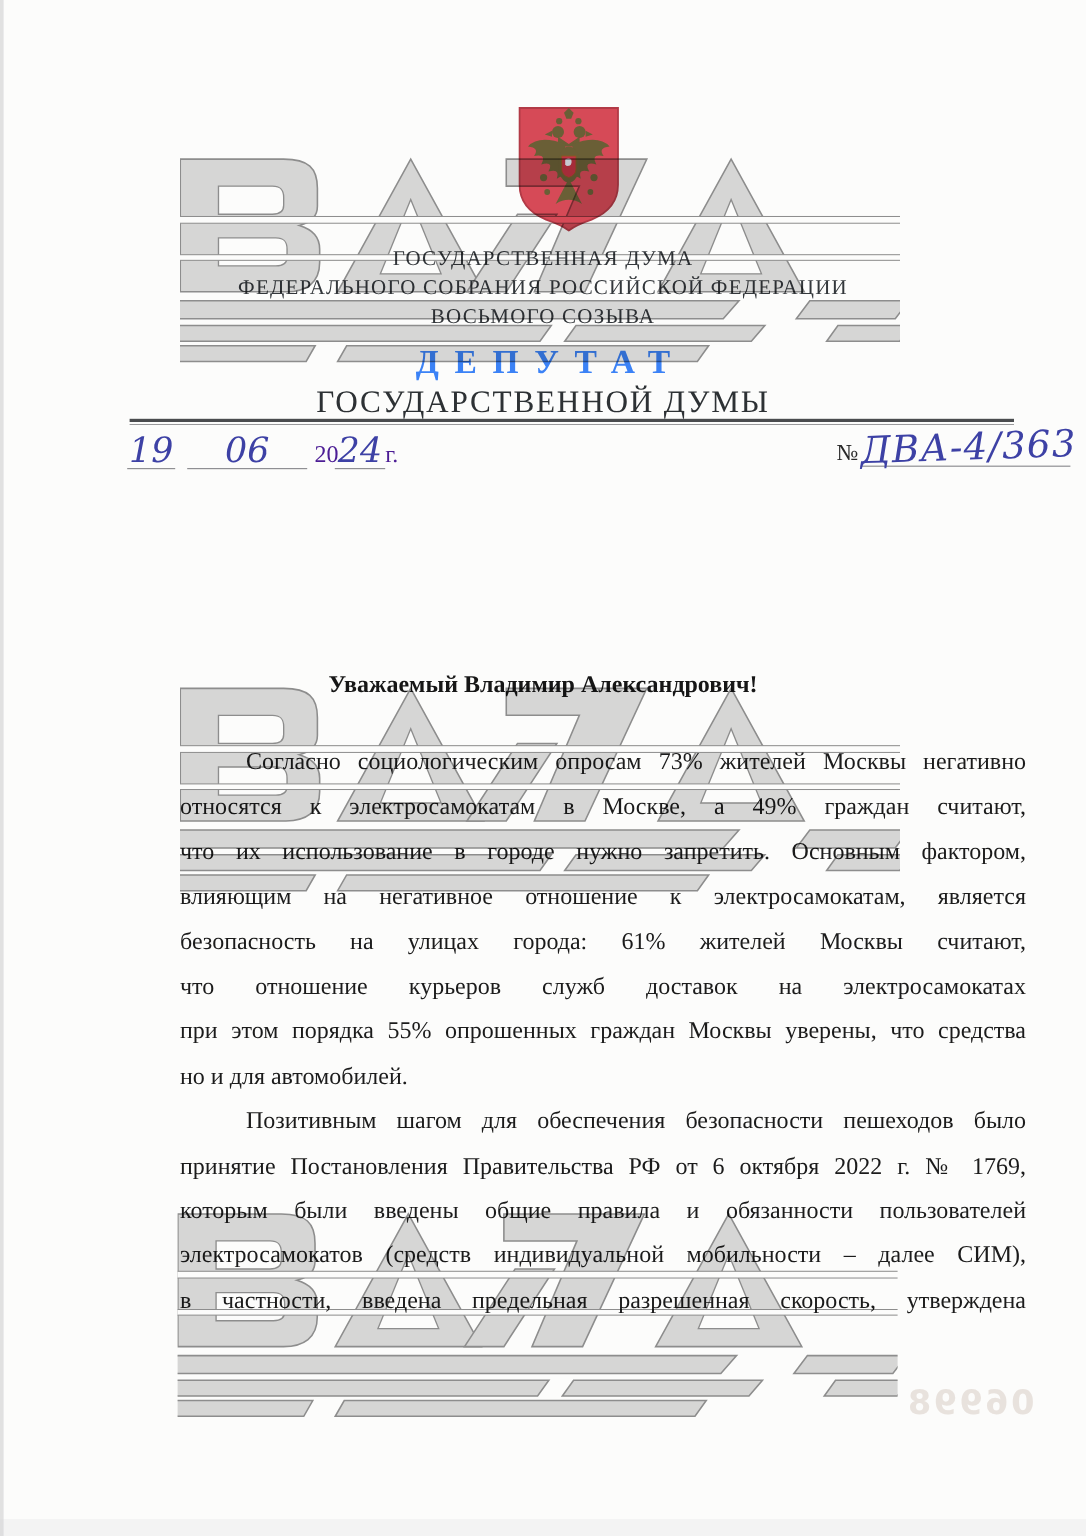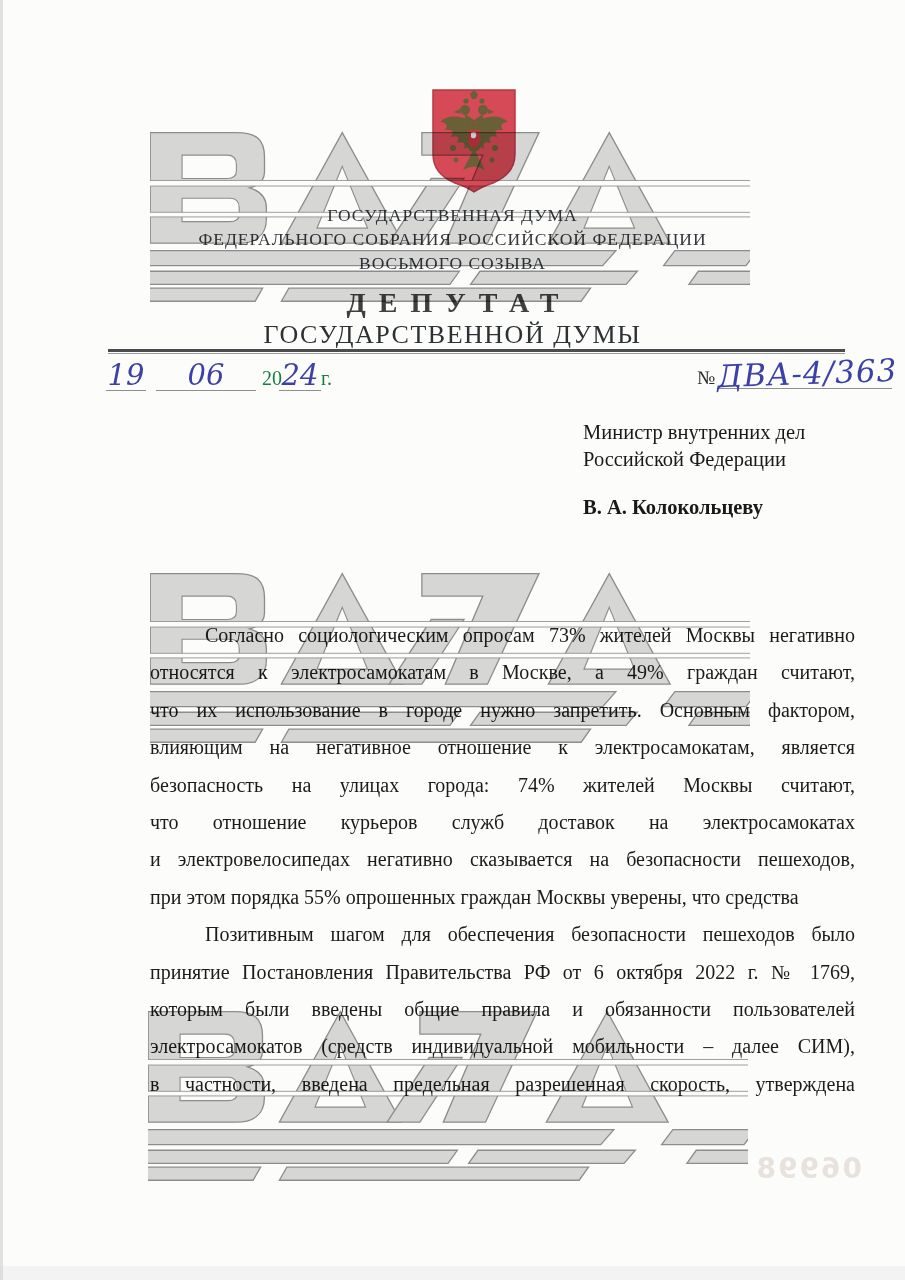--- a/index.html
+++ b/index.html
@@ -26,37 +26,37 @@
 
   
   .emblem{position:absolute;left:431px;top:88px;width:86px;height:106px;}
   .letterhead{
     position:absolute;left:0;top:203px;width:905px;text-align:center;
     color:#33373b;
   }
   .org-line{font-size:17.5px;line-height:24px;letter-spacing:1px;}
   .dep-title{
     margin-top:13px;font-size:28px;font-weight:bold;letter-spacing:13px;
-    text-indent:13px;color:#404040;line-height:30px;
+    text-indent:13px;color:#3b82f6;line-height:30px;
   }
   .dep-sub{font-size:26px;letter-spacing:1.5px;color:#2d3134;line-height:30px;margin-top:2px;}
 
   .divider{
     position:absolute;left:108px;top:349px;width:737px;height:6px;
     background:linear-gradient(#4a4c4e 0 3px,transparent 3px 4px,#9a9a9c 4px 5px,transparent 5px);
   }
 
   
   .dateline{position:absolute;left:106px;top:360px;height:44px;display:flex;align-items:baseline;justify-content:flex-end;}
   .uline{display:inline-block;border-bottom:1.5px solid #8f8f93;text-align:center;}
   .hw{
     font-family:"DejaVu Serif", serif;font-style:italic;font-weight:500;
     color:#3d41a5;font-size:29px;line-height:30px;display:inline-block;
   }
-  .printed{font-size:20px;color:#15803d;}
+  .printed{font-size:20px;color:#4c1d95;}
   .numblock{position:absolute;left:697px;top:358px;display:flex;align-items:baseline;}
   .numsign{font-size:19px;color:#2a2a2a;margin-right:2px;}
   .num-hw{transform:rotate(-2deg);font-size:31px;letter-spacing:1px;}
 
   
   .addressee{position:absolute;left:583px;top:419px;font-size:20.5px;line-height:27px;color:#191919;}
   .addressee .name{margin-top:21px;font-weight:bold;}
 
   
   .salutation{
@@ -139,37 +139,33 @@
     <span class="printed">20</span>
     <span class="uline" style="width:42px;margin-left:-3px"><span class="hw">24</span></span>
     <span class="printed">г.</span>
   </div>
 
   <div class="numblock">
     <span class="numsign">№</span>
     <span class="uline" style="width:175px"><span class="hw num-hw">ДВА-4/363</span></span>
   </div>
 
-  <div class="addressee">
-    <div>Министр внутренних дел</div>
-    <div>Российской Федерации</div>
-    <div class="name">В. А. Колокольцеву</div>
-  </div>
-
+
+  <div class="salutation">Уважаемый Владимир Александрович!</div>
 
   <div class="bodytext">
     <div class="para">
         <div class="line">Согласно социологическим опросам 73% жителей Москвы негативно</div>
         <div class="line">относятся к электросамокатам в Москве, а 49% граждан считают,</div>
         <div class="line">что их использование в городе нужно запретить. Основным фактором,</div>
         <div class="line">влияющим на негативное отношение к электросамокатам, является</div>
-        <div class="line">безопасность на улицах города: 74% жителей Москвы считают,</div>
+        <div class="line">безопасность на улицах города: 61% жителей Москвы считают,</div>
         <div class="line">что отношение курьеров служб доставок на электросамокатах</div>
-        <div class="line">и электровелосипедах негативно сказывается на безопасности пешеходов,</div>
         <div class="line">при этом порядка 55% опрошенных граждан Москвы уверены, что средства</div>
+        <div class="line">но и для автомобилей.</div>
       </div>
     <div class="para cont">
         <div class="line">Позитивным шагом для обеспечения безопасности пешеходов было</div>
         <div class="line">принятие Постановления Правительства РФ от 6 октября 2022 г. № 1769,</div>
         <div class="line">которым были введены общие правила и обязанности пользователей</div>
         <div class="line">электросамокатов (средств индивидуальной мобильности – далее СИМ),</div>
         <div class="line">в частности, введена предельная разрешенная скорость, утверждена</div>
       </div>
   </div>
 

